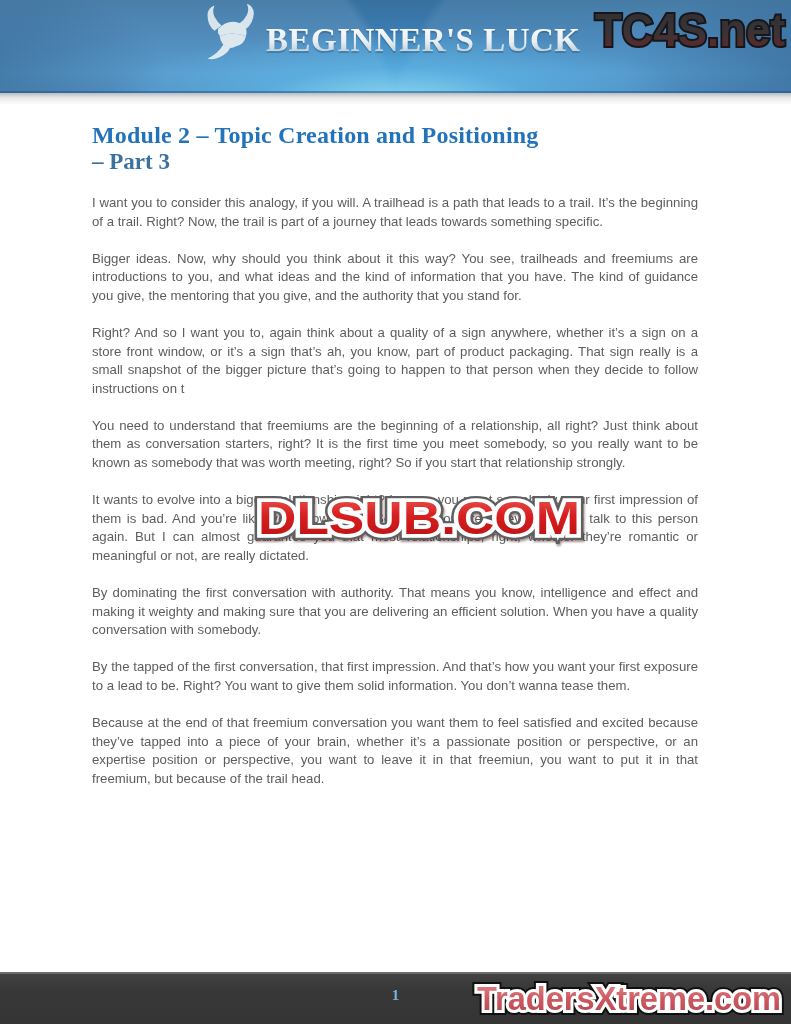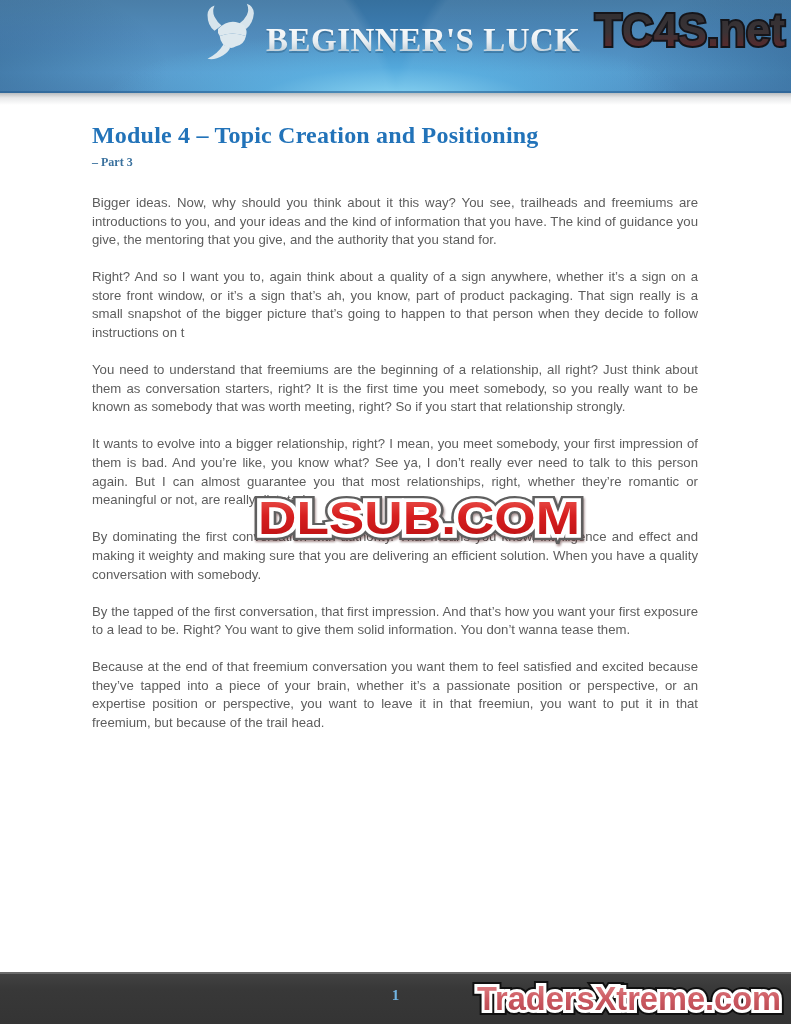--- a/index.html
+++ b/index.html
@@ -20,21 +20,21 @@
     background:linear-gradient(180deg,#b9bdc0 0%,#e7e8e9 40%,#ffffff 100%);}
   .logo{position:absolute;top:1px;left:196px;display:flex;align-items:center;}
   .logo-icon{width:72px;height:70px;}
   .logo-text-svg{margin-left:-4px;margin-top:10px;}
   .tc4s-svg{position:absolute;top:0px;right:0px;}
 
   
   .content{position:absolute;left:92px;top:120px;width:606px;}
   .doc-title{font-family:"Liberation Serif",serif;font-size:24px;line-height:30px;
     font-weight:600;color:#2273b9;margin:0;letter-spacing:0.2px;}
-  .doc-subtitle{font-family:"Liberation Serif",serif;font-size:12px;line-height:24px;
+  .doc-subtitle{font-family:"Liberation Serif",serif;font-size:23px;line-height:24px;
     font-weight:600;color:#3a719e;margin:0 0 20px 0;}
   .body-text p{font-size:13.2px;line-height:18.6px;color:#5d5d5d;text-align:justify;
     margin:0 0 18.5px 0;}
 
   
   .dlsub-svg{position:absolute;left:250px;top:490px;filter:drop-shadow(1px 2px 1px rgba(60,10,10,0.45));}
 
   
   .footer{position:absolute;left:0;bottom:0;width:791px;height:52px;box-sizing:border-box;
     background:linear-gradient(180deg,#424242 0%,#383838 30%,#343434 100%);
@@ -80,25 +80,26 @@
           <stop offset="1" stop-color="#6b2526"></stop>
         </linearGradient>
       </defs>
       <text x="6" y="46" font-family="Liberation Sans, sans-serif" font-size="47" font-weight="700" stroke="#15151a" stroke-width="4" textLength="190" lengthAdjust="spacingAndGlyphs">TC4S.net</text>
       <text x="6" y="46" font-family="Liberation Sans, sans-serif" font-size="47" font-weight="700" fill="url(#tc4sGrad)" textLength="190" lengthAdjust="spacingAndGlyphs">TC4S.net</text>
     </svg>
   </div>
   <div class="banner-separator"></div>
 
   <div class="content">
-    <h1 class="doc-title">Module 4 – Topic Creation and Positioning</h1>
+    <h1 class="doc-title">Module 2 – Topic Creation and Positioning</h1>
     <h2 class="doc-subtitle">– Part 3</h2>
 
     <div class="body-text">
-      <p>Bigger ideas. Now, why should you think about it this way? You see, trailheads and freemiums are introductions to you, and your ideas and the kind of information that you have. The kind of guidance you give, the mentoring that you give, and the authority that you stand for.</p>
+      <p>I want you to consider this analogy, if you will. A trailhead is a path that leads to a trail. It’s the beginning of a trail. Right? Now, the trail is part of a journey that leads towards something specific.</p>
+      <p>Bigger ideas. Now, why should you think about it this way? You see, trailheads and freemiums are introductions to you, and what ideas and the kind of information that you have. The kind of guidance you give, the mentoring that you give, and the authority that you stand for.</p>
       <p>Right? And so I want you to, again think about a quality of a sign anywhere, whether it’s a sign on a store front window, or it’s a sign that’s ah, you know, part of product packaging. That sign really is a small snapshot of the bigger picture that’s going to happen to that person when they decide to follow instructions on t</p>
       <p>You need to understand that freemiums are the beginning of a relationship, all right? Just think about them as conversation starters, right? It is the first time you meet somebody, so you really want to be known as somebody that was worth meeting, right? So if you start that relationship strongly.</p>
       <p>It wants to evolve into a bigger relationship, right? I mean, you meet somebody, your first impression of them is bad. And you’re like, you know what? See ya, I don’t really ever need to talk to this person again. But I can almost guarantee you that most relationships, right, whether they’re romantic or meaningful or not, are really dictated.</p>
       <p>By dominating the first conversation with authority. That means you know, intelligence and effect and making it weighty and making sure that you are delivering an efficient solution. When you have a quality conversation with somebody.</p>
       <p>By the tapped of the first conversation, that first impression. And that’s how you want your first exposure to a lead to be. Right? You want to give them solid information. You don’t wanna tease them.</p>
       <p>Because at the end of that freemium conversation you want them to feel satisfied and excited because they’ve tapped into a piece of your brain, whether it’s a passionate position or perspective, or an expertise position or perspective, you want to leave it in that freemiun, you want to put it in that freemium, but because of the trail head.</p>
     </div>
   </div>
 
   <svg class="dlsub-svg" width="338" height="54" viewBox="0 0 338 54">

